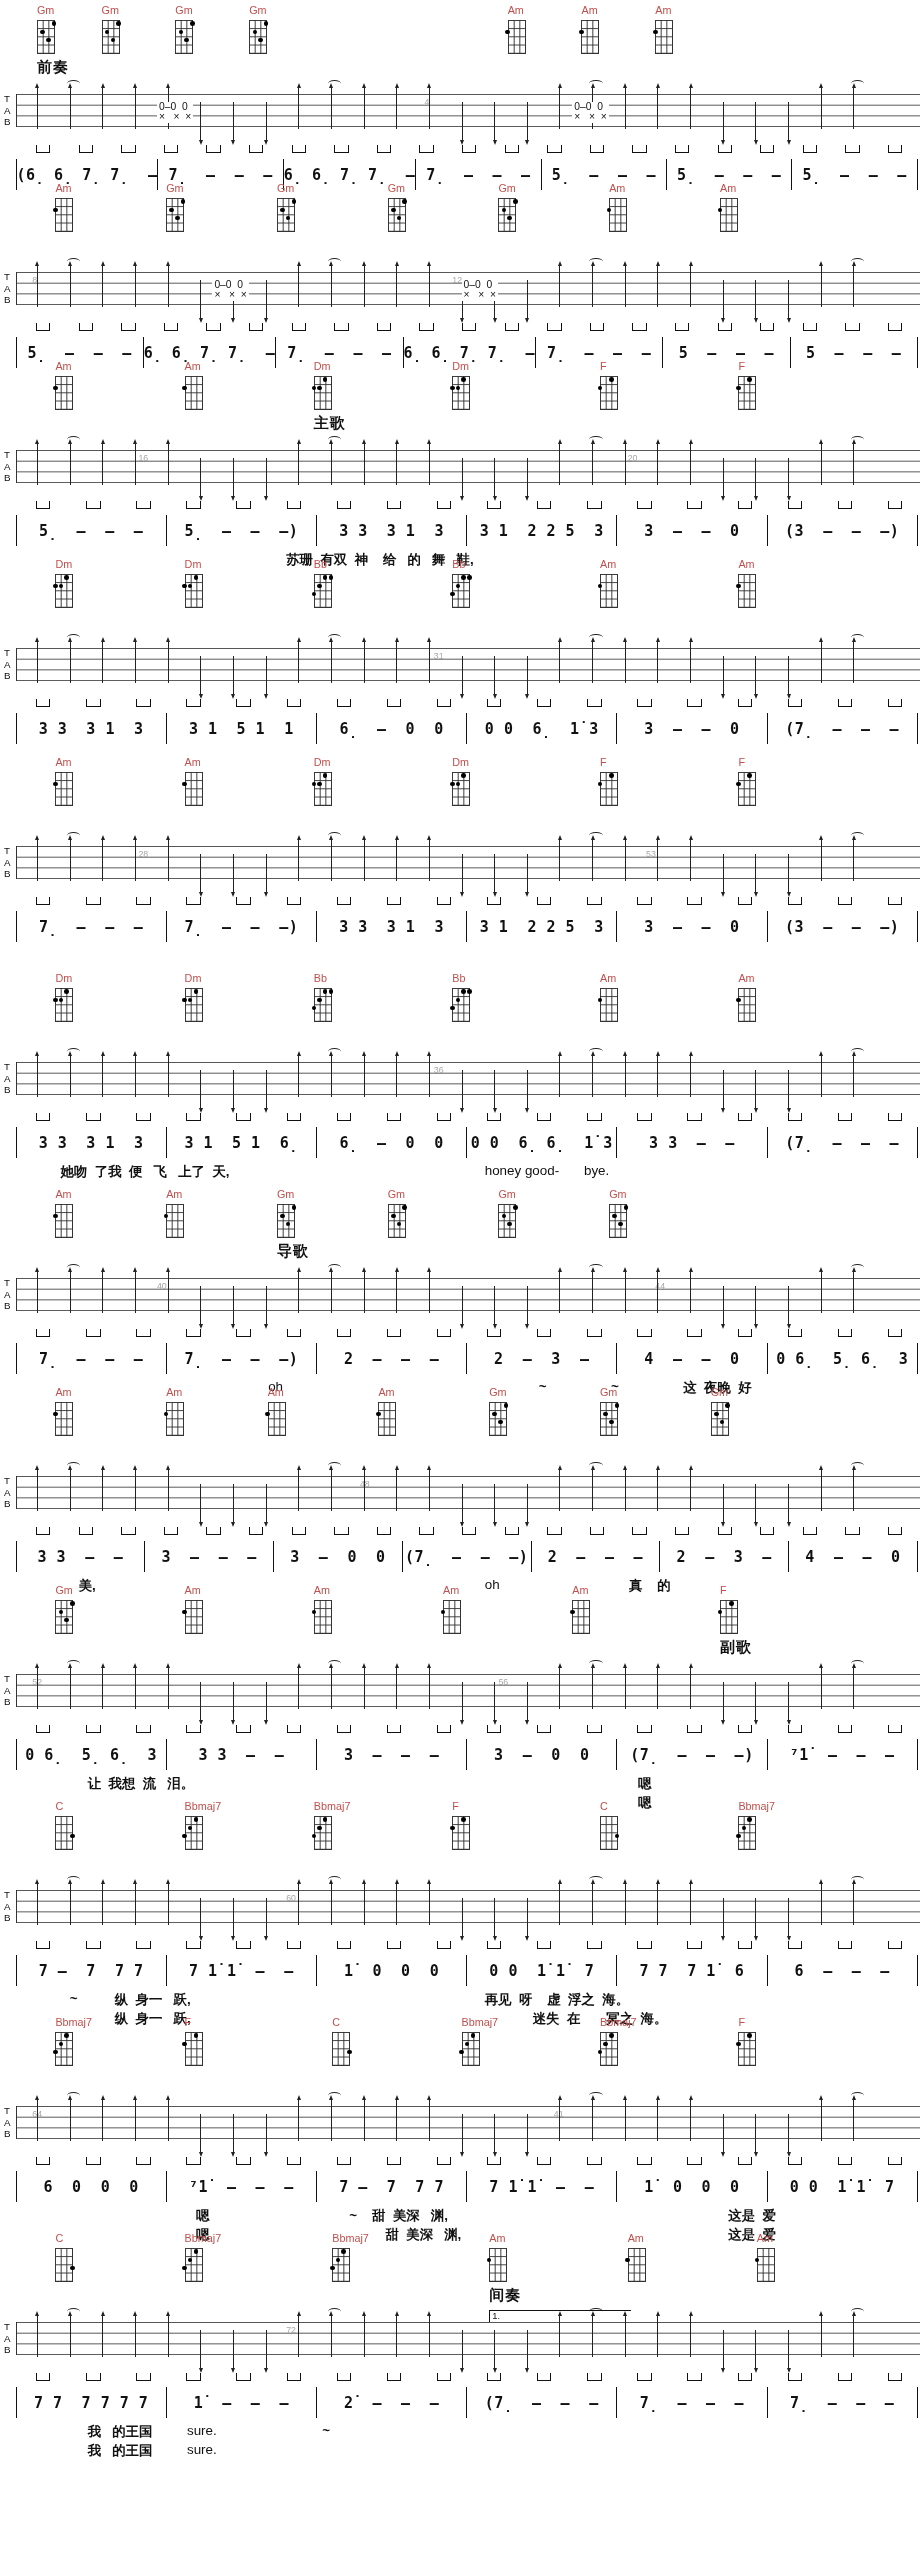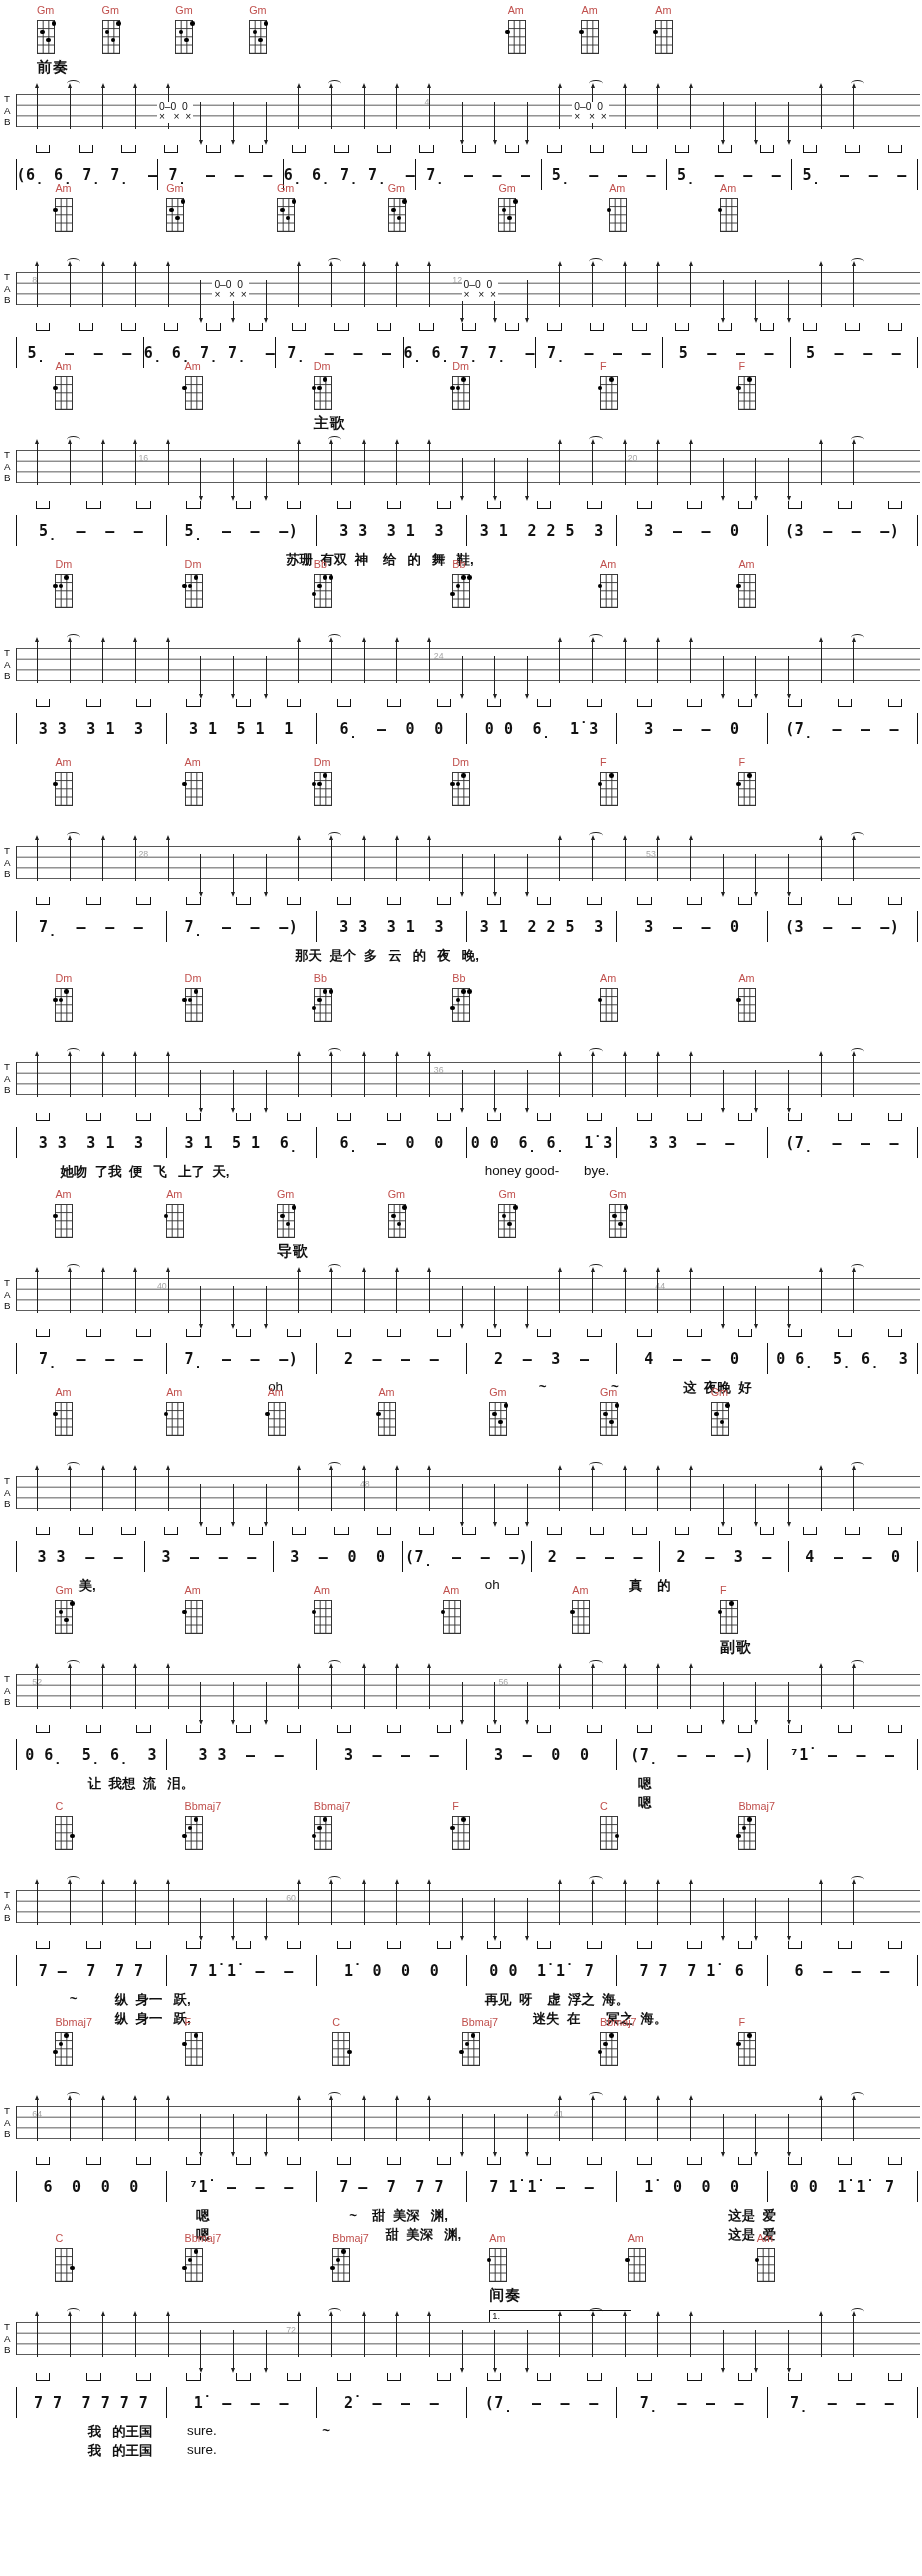--- a/index.html
+++ b/index.html
@@ -473,21 +473,21 @@
             <div class="cgrid">
               <div class="cdot" style="left: -2.3px; top: 10px;"></div>
             </div>
           </div>
         </div>
         <div class="tabwrap">
           <div class="staff"></div>
           <div class="tlet" style="white-space: pre;">T
 A
 B</div>
-          <span class="mnum" style="left: 47%;">24</span>
+          <span class="mnum" style="left: 47%;">31</span>
           <div class="arr arr-u" style="left: 4%;"></div>
           <div class="arr arr-u" style="left: 7.53846%;"></div>
           <div class="arc" style="left: 7.23846%;"></div>
           <div class="arr arr-u" style="left: 11.0769%;"></div>
           <div class="arr arr-u" style="left: 14.6154%;"></div>
           <div class="arr arr-u" style="left: 18.1538%;"></div>
           <div class="arr arr-d" style="left: 21.6923%;"></div>
           <div class="arr arr-d" style="left: 25.2308%;"></div>
           <div class="arr arr-d" style="left: 28.7692%;"></div>
           <div class="arr arr-u" style="left: 32.3077%;"></div>
@@ -645,23 +645,20 @@
           </div>
         </div>
         <div class="jp">
           <div class="jpm">7̣  –  –  –</div>
           <div class="jpm">7̣  –  –  –)</div>
           <div class="jpm">3 3  3 1  3</div>
           <div class="jpm">3 1  2 2 5  3</div>
           <div class="jpm">3  –  –  0</div>
           <div class="jpm">(3  –  –  –)</div>
         </div>
-        <div class="lyr" style="top: 195px;">
-          <span class="seg" style="left: 31%;">那天  是个  多   云   的   夜   晚,</span>
-        </div>
       </div>
       <div class="sys" style="height: 216px;">
         <div class="crow">
           <div class="chord" style="left: 6%;">
             <div class="cname" style="color: rgb(192, 80, 77);">Dm</div>
             <div class="cgrid">
               <div class="cdot" style="left: 9px; top: 1.8px;"></div>
               <div class="cdot" style="left: -2.3px; top: 10px;"></div>
               <div class="cdot" style="left: 3.3px; top: 10px;"></div>
             </div>

